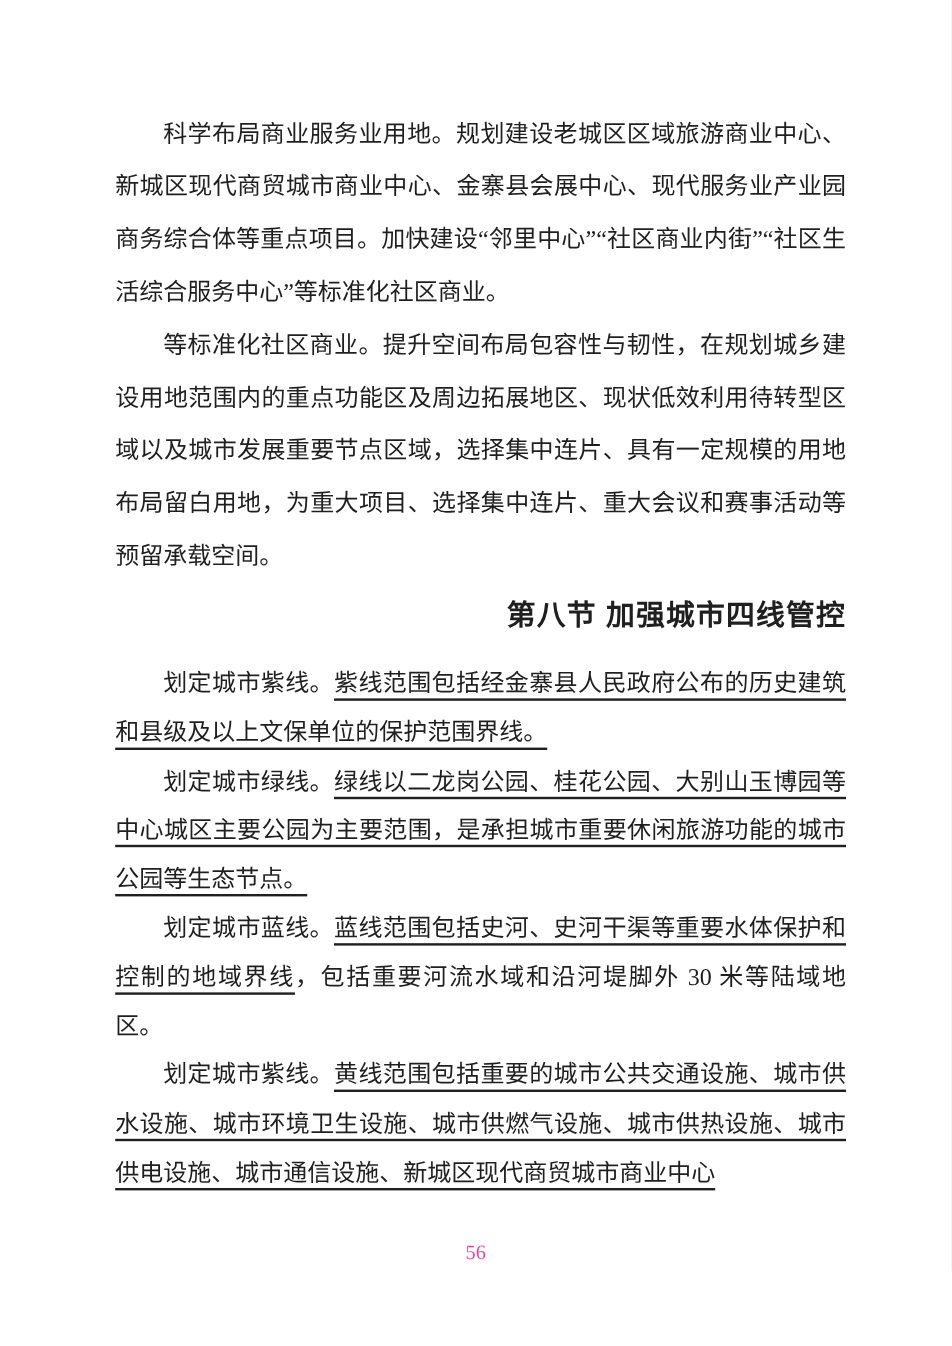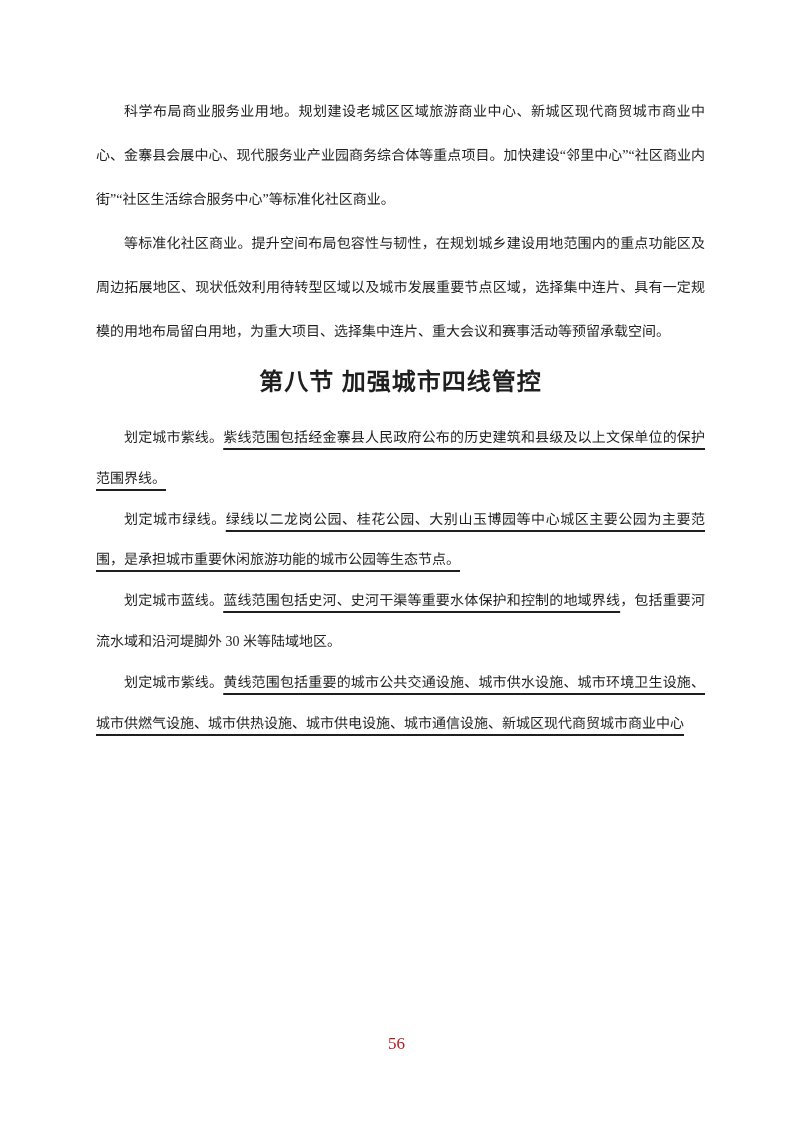--- a/index.html
+++ b/index.html
@@ -20,21 +20,21 @@
     color: #1f1f1f;
   }
   .text-block {
     position: absolute;
     left: 96px;
     right: 88px;
     top: 90px;
   }
   .body-para {
     margin: 0;
-    font-size: 14px;
+    font-size: 20px;
     line-height: 44px;
     text-align: justify;
     text-justify: inter-ideograph;
     text-indent: 2em;
   }
   .body-para.tight {
     line-height: 40.8px;
   }
   .lead {
     
@@ -43,33 +43,33 @@
   .ul {
     text-decoration: underline;
     text-underline-offset: 6px;
     text-decoration-thickness: 1.5px;
   }
   .section-heading {
     font-family: "Liberation Sans", "DejaVu Sans", sans-serif;
     font-weight: bold;
     font-size: 24px;
     line-height: 37px;
-    text-align: center;
+    text-align: right;
     letter-spacing: 1px;
     margin: 9px 0 18px 0;
   }
   .page-number {
     position: absolute;
     top: 1033px;
     left: 0;
     width: 100%;
     text-align: center;
     font-size: 17px;
     line-height: 22px;
-    color: #b91c1c;
+    color: #ec4899;
     font-family: "Liberation Serif", "DejaVu Serif", serif;
   }
 </style>
 </head>
 <body>
 
 <div class="page">
   <div class="text-block">
 
     <p class="body-para"><span class="lead">科学布局商业服务业用地。</span><span>规划建设老城区区域旅游商业中心、新城区现代商贸城市商业中心、金寨县会展中心、现代服务业产业园商务综合体等重点项目。加快建设“邻里中心”“社区商业内街”“社区生活综合服务中心”等标准化社区商业。</span></p>

